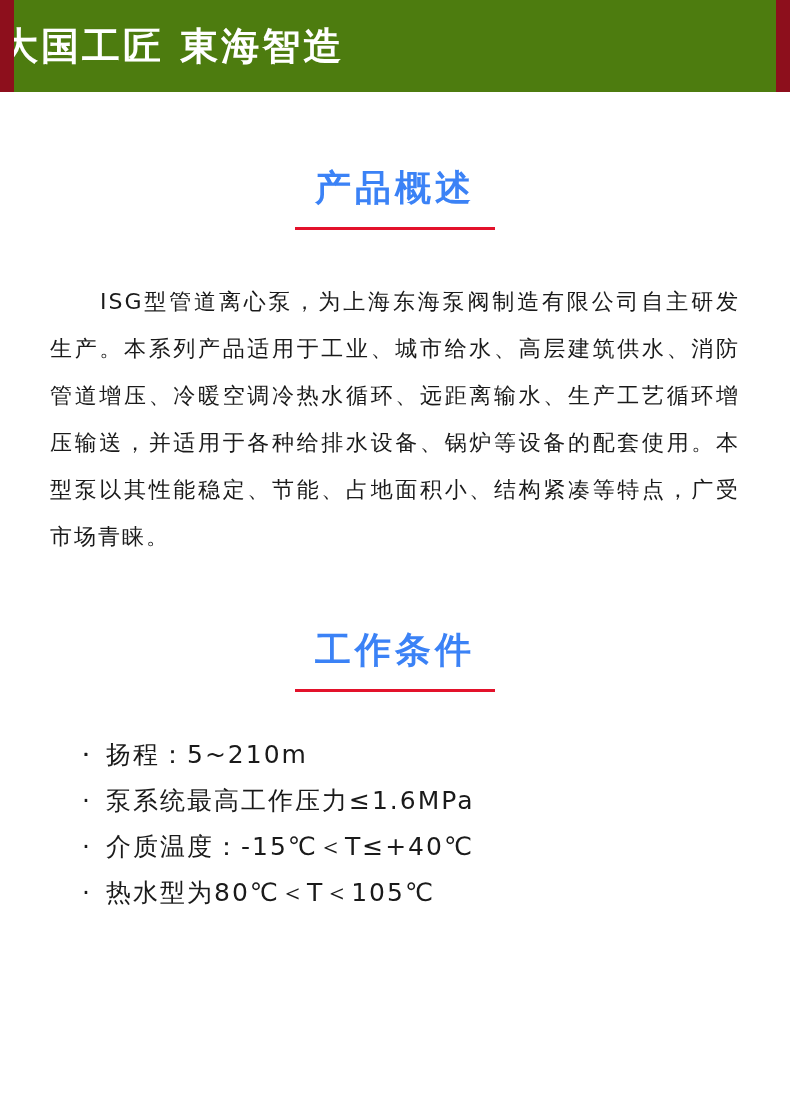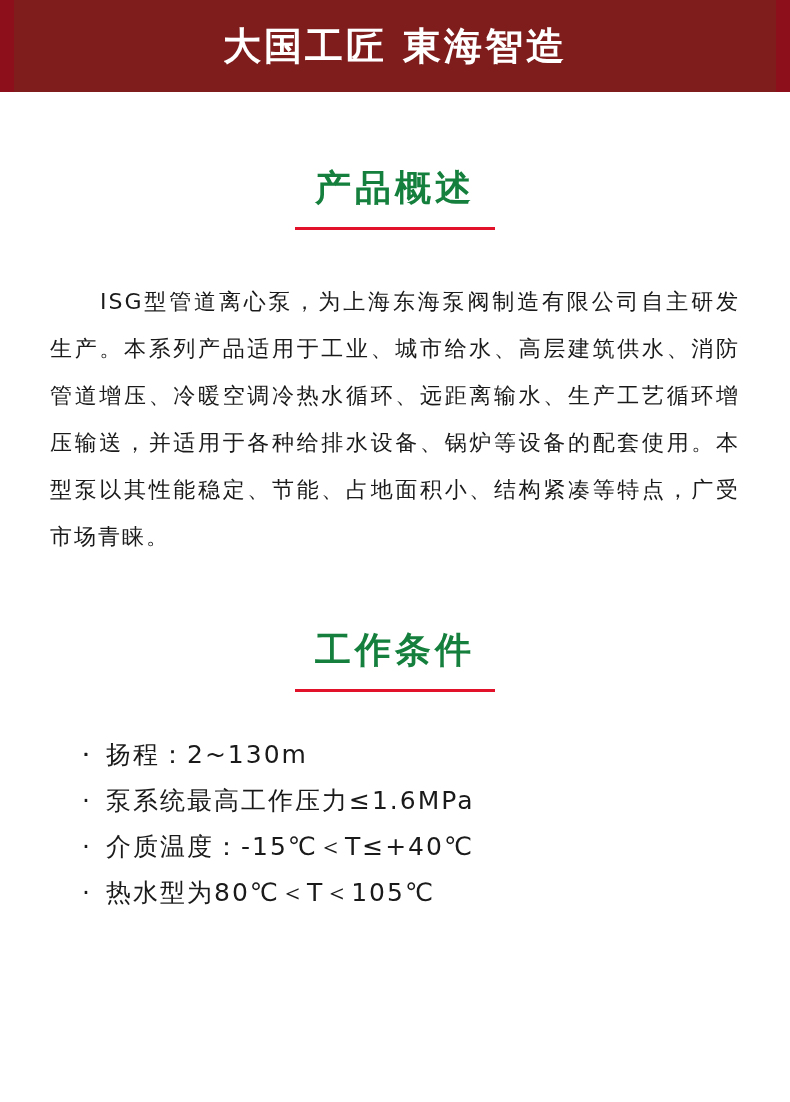--- a/index.html
+++ b/index.html
@@ -13,24 +13,23 @@
     font-family: "Liberation Sans", sans-serif;
     position: relative;
     overflow: hidden;
   }
 
   
   .banner {
     position: relative;
     width: 790px;
     height: 92px;
-    background: #7f1d1d;
+    background: #4d7c0f;
     display: flex;
     align-items: center;
-    justify-content: center;
   }
   .banner-bar-left,
   .banner-bar-right {
     position: absolute;
     top: 0;
     width: 14px;
     height: 92px;
     background: #8d0f1c;
   }
   .banner-bar-left { left: 0; }
@@ -50,21 +49,21 @@
     box-sizing: border-box;
   }
 
   .section-heading-wrap {
     text-align: center;
   }
   .section-heading {
     display: inline-block;
     font-size: 36px;
     font-weight: bold;
-    color: #15803d;
+    color: #3b82f6;
     letter-spacing: 4px;
     font-family: "DejaVu Sans", sans-serif;
   }
   .heading-rule {
     width: 200px;
     height: 3px;
     background: #e3122b;
     margin: 14px auto 0 auto;
   }
 
@@ -132,21 +131,21 @@
     <div class="section-heading">工作条件</div>
     <div class="heading-rule"></div>
   </div>
 
   <ul class="spec-list">
     <li>
       <span class="bullet">·</span>
     </li>
     <li>
       <span class="bullet">·</span>
-      <span>扬程：2~130m</span>
+      <span>扬程：5~210m</span>
     </li>
     <li>
       <span class="bullet">·</span>
       <span>泵系统最高工作压力≤1.6MPa</span>
     </li>
     <li>
       <span class="bullet">·</span>
       <span>介质温度：-15℃＜T≤+40℃</span>
     </li>
     <li>

